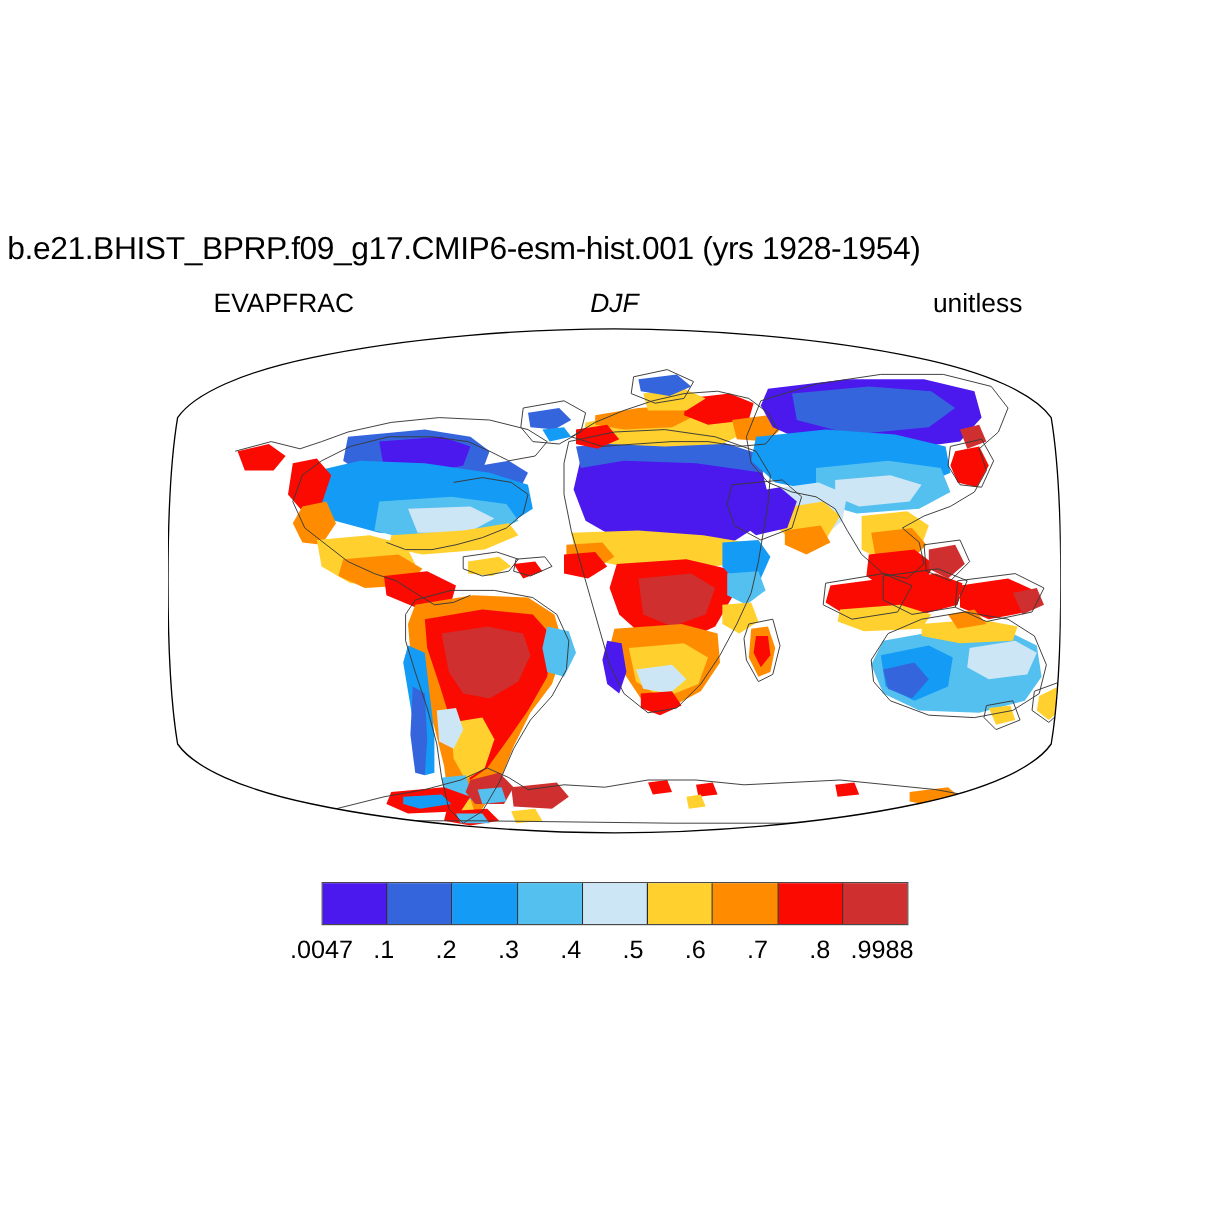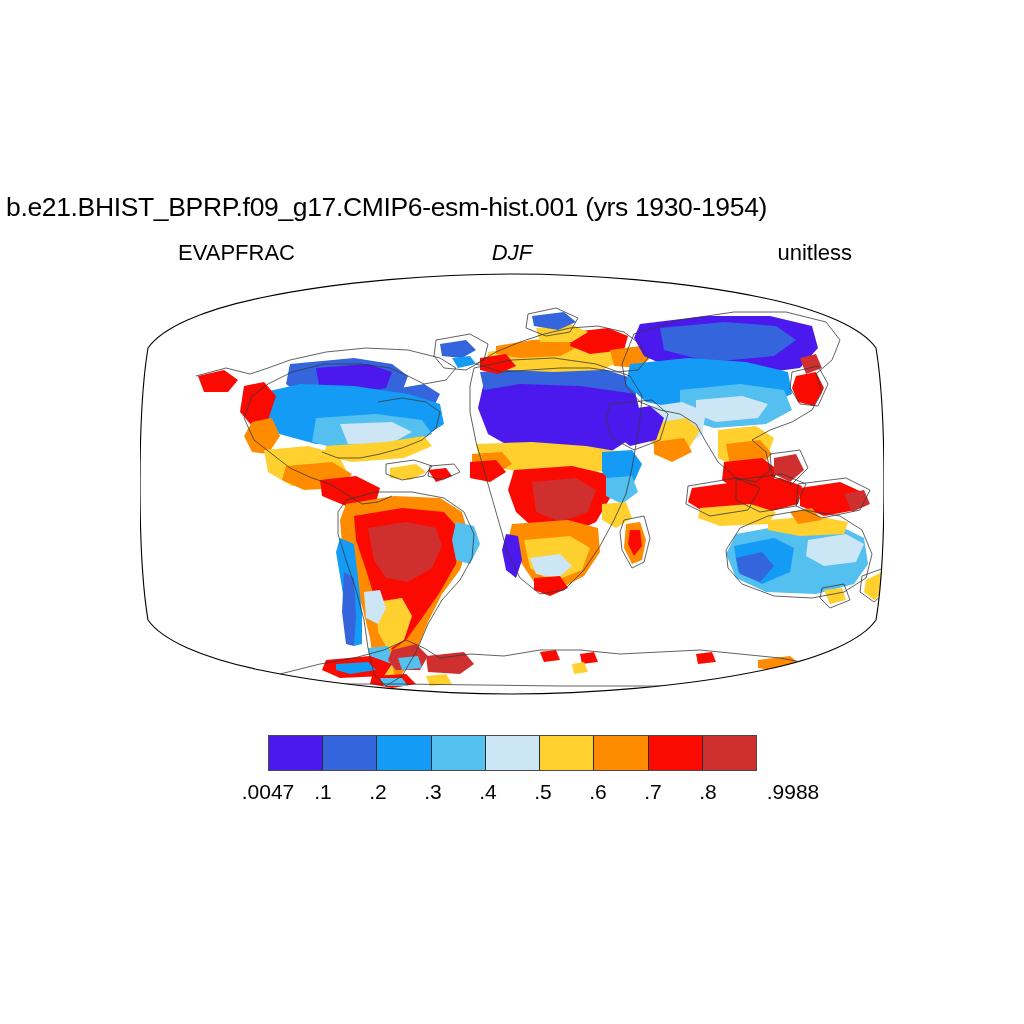--- a/index.html
+++ b/index.html
@@ -88,37 +88,36 @@
     box-sizing: border-box;
   }
   #colorbar .cb-cell:last-child { border-right: none; }
 
   #cb-labels {
     position: absolute;
     left: 268px;
     top: 780px;
     width: 467px;
     height: 26px;
-    padding-left: 28px;
   }
   #cb-labels .cb-tick {
     position: absolute;
     top: 0;
     font-size: 21px;
     line-height: 24px;
     white-space: nowrap;
     transform: translateX(-50%);
   }
 </style>
 </head>
 <body>
 
 <div id="figure">
 
-  <div id="main-title">b.e21.BHIST_BPRP.f09_g17.CMIP6-esm-hist.001 (yrs 1930-1954)</div>
+  <div id="main-title">b.e21.BHIST_BPRP.f09_g17.CMIP6-esm-hist.001 (yrs 1928-1954)</div>
 
   <div id="subtitle-row">
     <div id="sub-left">EVAPFRAC</div>
     <div id="sub-center">DJF</div>
     <div id="sub-right">unitless</div>
   </div>
 
   <div id="map-panel">
     <svg id="map-svg" viewBox="0 0 744 424" preserveAspectRatio="none">
       <defs>
@@ -390,16 +389,16 @@
   <div id="cb-labels">
       <span class="cb-tick" style="left: 0%;">.0047</span>
       <span class="cb-tick" style="left: 11.1111%;">.1</span>
       <span class="cb-tick" style="left: 22.2222%;">.2</span>
       <span class="cb-tick" style="left: 33.3333%;">.3</span>
       <span class="cb-tick" style="left: 44.4444%;">.4</span>
       <span class="cb-tick" style="left: 55.5556%;">.5</span>
       <span class="cb-tick" style="left: 66.6667%;">.6</span>
       <span class="cb-tick" style="left: 77.7778%;">.7</span>
       <span class="cb-tick" style="left: 88.8889%;">.8</span>
-      <span class="cb-tick" style="left: 100%; margin-left: 30px;">.9988</span>
+      <span class="cb-tick" style="left: 100%;">.9988</span>
     </div>
 
 </div>
 
 </body></html>

